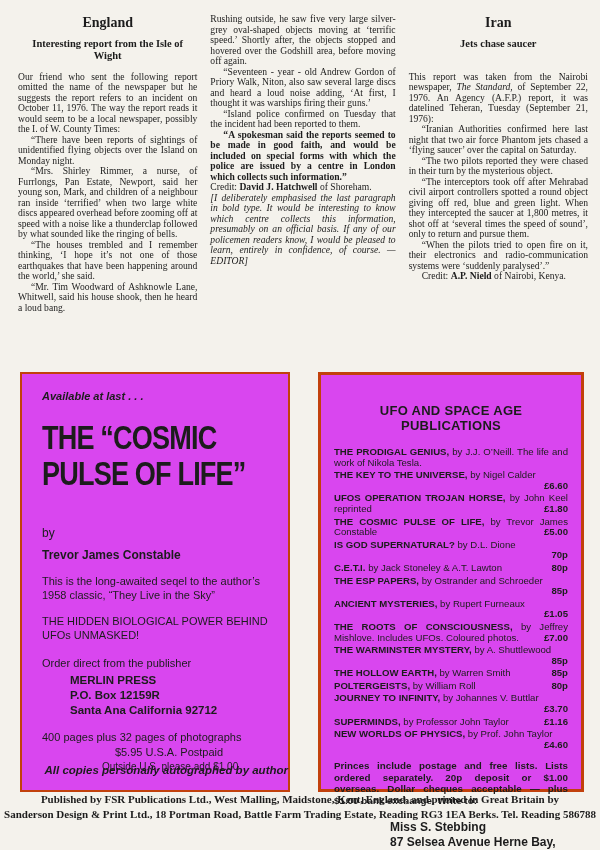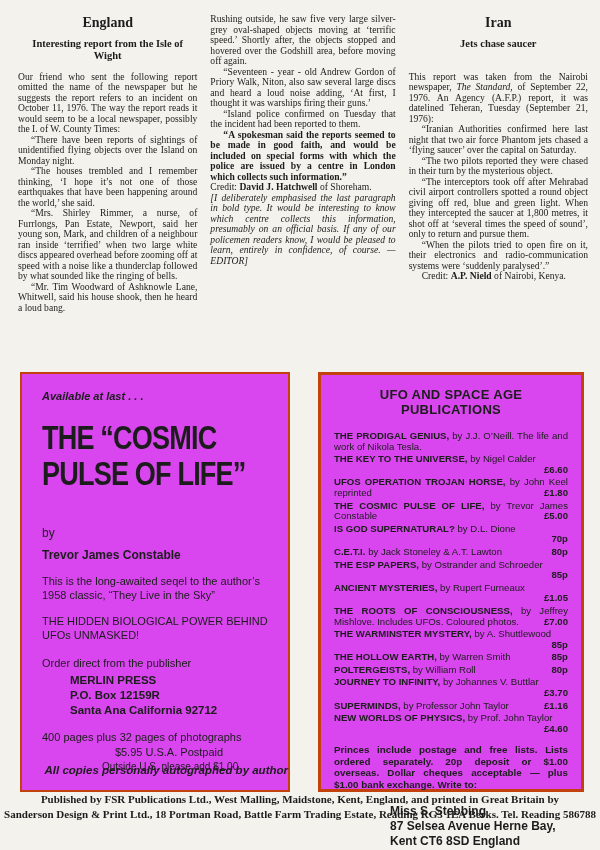--- a/index.html
+++ b/index.html
@@ -22,21 +22,21 @@
   .bold-para{font-weight:bold;}
   .credit{margin-top:1px;}
   .credit .cname{font-weight:bold;}
   .col2 .credit{text-indent:0;}
   .editor{font-style:italic;}
   .ital{font-style:italic;}
   
   .adbox{position:absolute;top:372px;box-sizing:border-box;border:2px solid #c2410c;
          font-family:"Liberation Sans", sans-serif;background:#d946ef;}
   .adbox-left{left:20px;width:270px;height:420px;padding:12px 18px;}
-  .adbox-right{left:318px;width:266px;height:420px;border-width:3px;padding:8px 13px;}
+  .adbox-right{left:318px;width:266px;height:420px;border-width:3px;padding:24px 13px;}
   .tagline{font-style:italic;font-weight:bold;font-size:11px;margin:4px 0 18px 2px;}
   .big-title{font-weight:bold;font-size:33px;line-height:36px;letter-spacing:-1px;
              transform:scaleX(0.82);transform-origin:left top;white-space:nowrap;margin-left:2px;}
   .byword{font-size:12px;margin:34px 0 0 2px;}
   .author{font-size:12px;font-weight:bold;margin:8px 0 0 2px;}
   .blurb{font-size:11px;line-height:13.5px;margin:13px 0 0 2px;}
   .order-line{font-size:11px;margin:15px 0 0 2px;}
   .pub-block{font-size:11.5px;font-weight:bold;line-height:15px;margin:4px 0 0 30px;}
   .pages-line{font-size:11px;margin:13px 0 0 2px;}
   .price-us{font-size:11px;margin:3px 0 0 28px;text-align:center;}
@@ -61,22 +61,22 @@
 
 <div class="page">
 
   <div class="cols">
 
     <div class="col col1">
       <div class="country">England</div>
       <div class="art-head">Interesting report from the Isle of Wight</div>
       <p class="first">Our friend who sent the following report omitted the name of the newspaper but he suggests the report refers to an incident on October 11, 1976. The way the report reads it would seem to be a local newspaper, possibly the I. of W. County Times:</p>
       <p>“There have been reports of sightings of unidentified flying objects over the Island on Monday night.</p>
+      <p>“Mrs. Shirley Rimmer, a nurse, of Furrlongs, Pan Estate, Newport, said her young son, Mark, and children of a neighbour ran inside ‘terrified’ when two large white discs appeared overhead before zooming off at speed with a noise like a thunderclap followed by what sounded like the ringing of bells.</p>
       <p>“The houses trembled and I remember thinking, ‘I hope it’s not one of those earthquakes that have been happening around the world,’ she said.</p>
-      <p>“Mrs. Shirley Rimmer, a nurse, of Furrlongs, Pan Estate, Newport, said her young son, Mark, and children of a neighbour ran inside ‘terrified’ when two large white discs appeared overhead before zooming off at speed with a noise like a thunderclap followed by what sounded like the ringing of bells.</p>
       <p>“Mr. Tim Woodward of Ashknowle Lane, Whitwell, said his house shook, then he heard a loud bang.</p>
     </div>
 
     <div class="col col2">
       <p class="first">Rushing outside, he saw five very large silver-grey oval-shaped objects moving at ‘terrific speed.’ Shortly after, the objects stopped and hovered over the Godshill area, before moving off again.</p>
       <p>“Seventeen - year - old Andrew Gordon of Priory Walk, Niton, also saw several large discs and heard a loud noise adding, ‘At first, I thought it was warships firing their guns.’</p>
       <p>“Island police confirmed on Tuesday that the incident had been reported to them.</p>
       <p class="bold-para">“A spokesman said the reports seemed to be made in good faith, and would be included on special forms with which the police are issued by a centre in London which collects such information.”</p>
       <p class="credit first"><span>Credit:</span> <span class="cname">David J. Hatchwell</span> <span>of Shoreham.</span></p>
       <p class="editor first">[I deliberately emphasised the last paragraph in bold type. It would be interesting to know which centre collects this information, presumably on an official basis. If any of our policemen readers know, I would be pleased to learn, entirely in confidence, of course. — EDITOR]</p>

